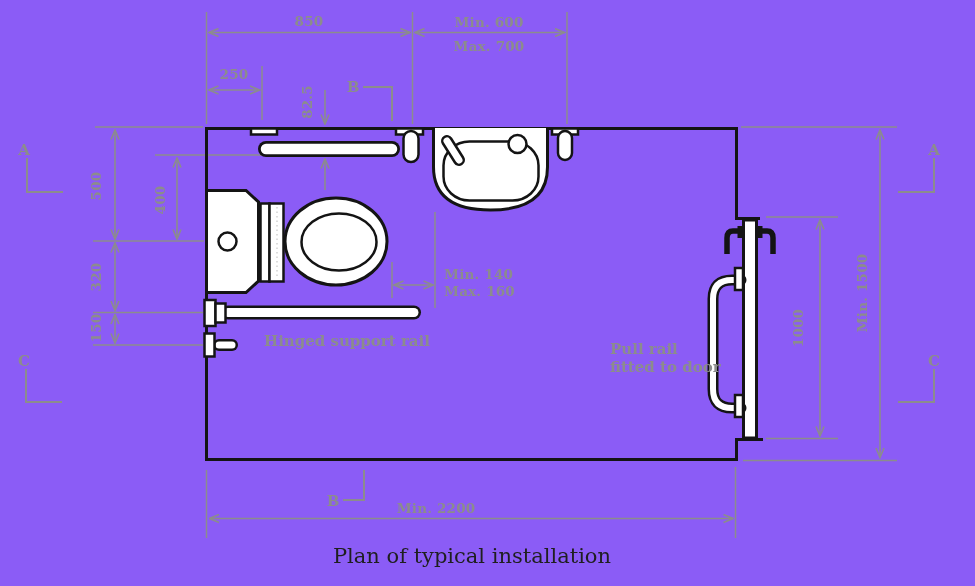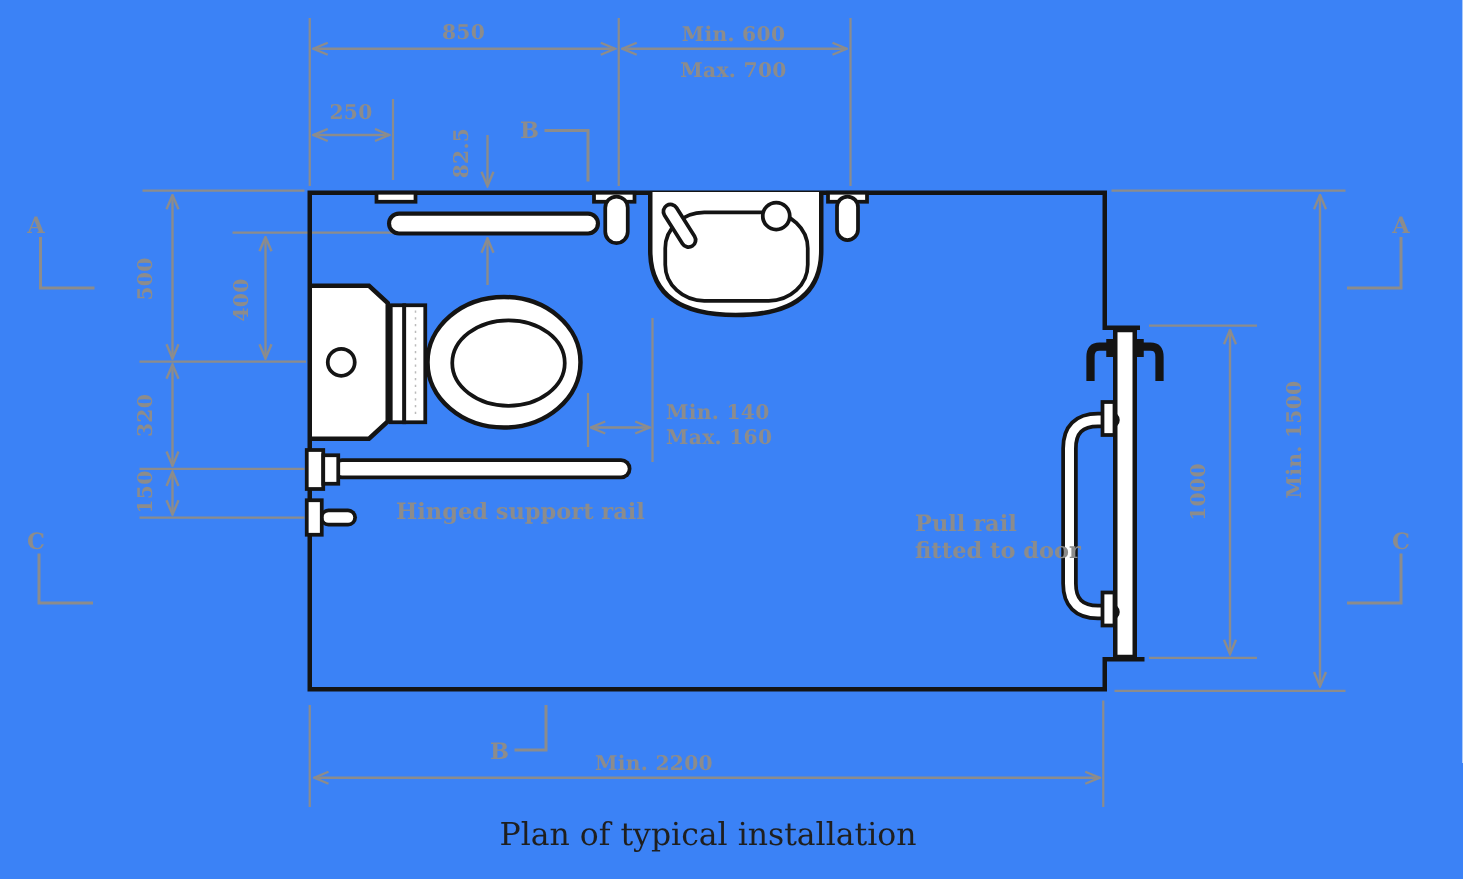--- a/index.html
+++ b/index.html
@@ -1,16 +1,16 @@
 <!DOCTYPE html>
 <html><head>
 <meta charset="utf-8">
 <style>
   html,body{margin:0;padding:0;background:#ffffff;}
-  .stage{position:relative;width:975px;height:586px;background:#3b82f6;overflow:hidden;
+  .stage{position:relative;width:975px;height:586px;background:#8b5cf6;overflow:hidden;
          font-family:"DejaVu Serif","Liberation Serif",serif;}
   svg{position:absolute;left:0;top:0;}
   
   .wall   {fill:none;stroke:#141414;stroke-width:3;}
   .fix3   {fill:#ffffff;stroke:#141414;stroke-width:3;}
   .fix25  {fill:#ffffff;stroke:#141414;stroke-width:2.5;}
   .fix25n {fill:none;stroke:#141414;stroke-width:2.5;}
   .tubeB  {fill:none;stroke:#141414;stroke-linecap:round;}
   .tubeW  {fill:none;stroke:#ffffff;stroke-linecap:round;}
   .dimln  {fill:none;stroke:#8c8c8c;stroke-width:1.6;}

